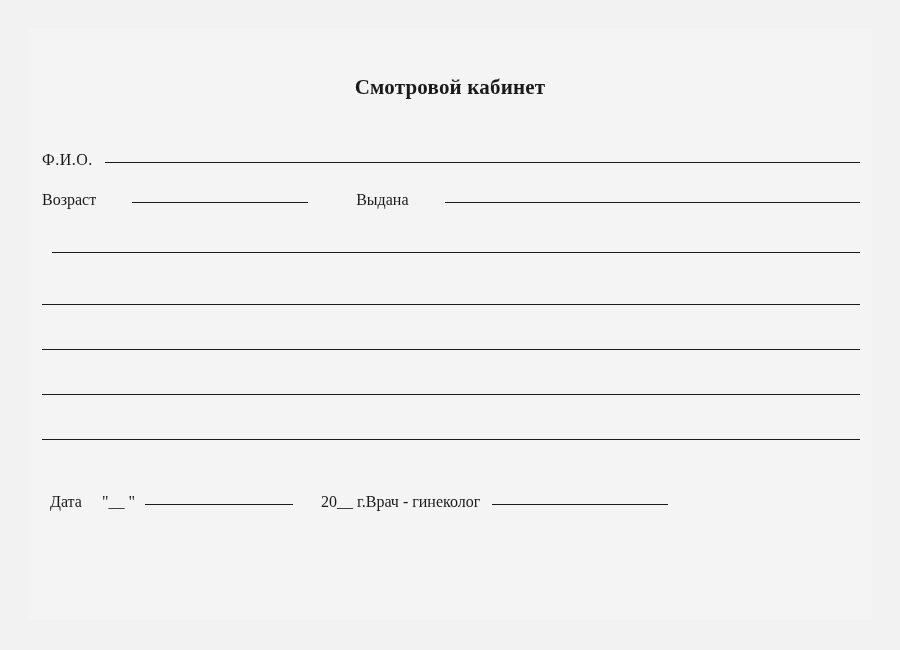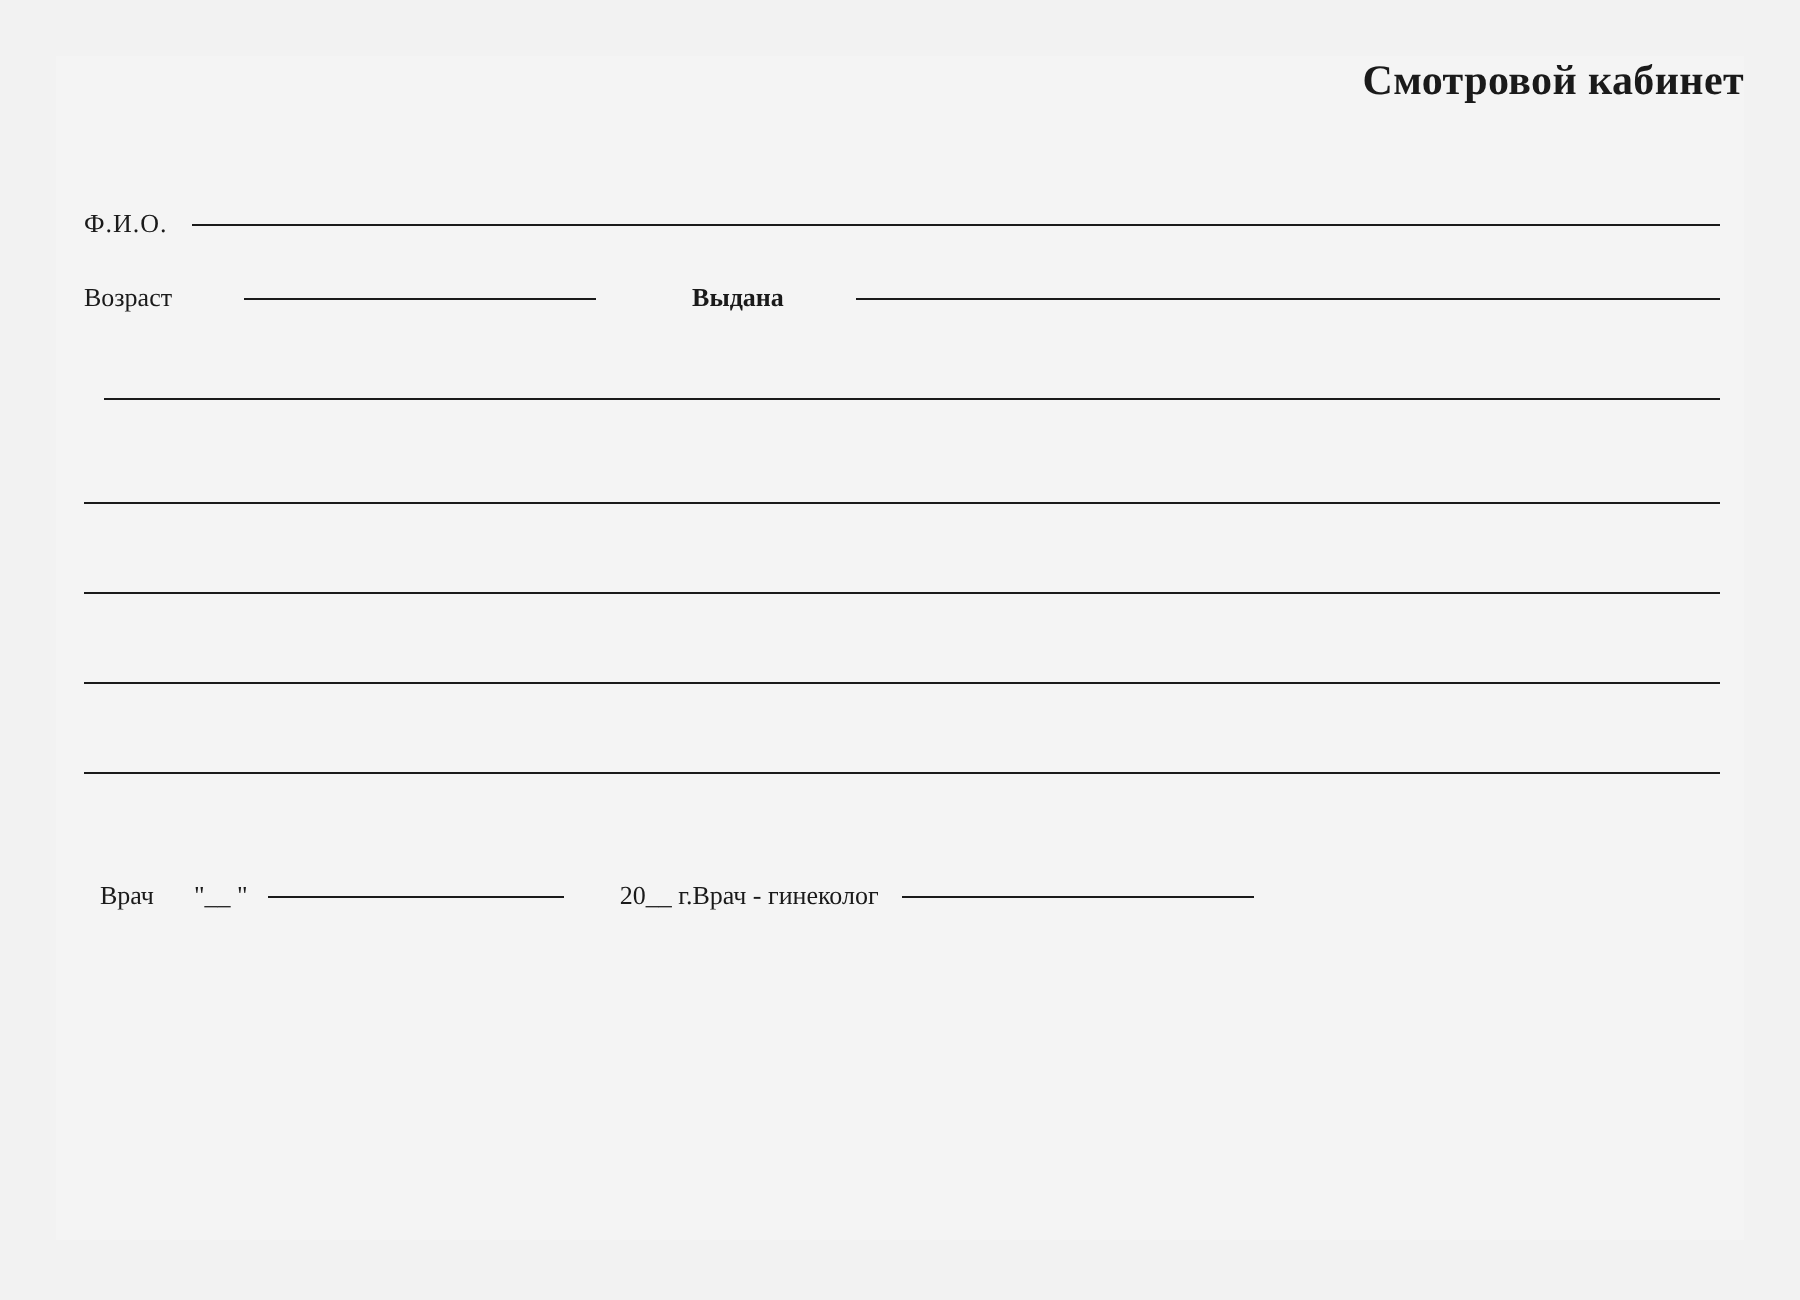--- a/index.html
+++ b/index.html
@@ -18,53 +18,54 @@
     position: absolute;
     left: 28px;
     top: 28px;
     width: 844px;
     height: 592px;
     background: #f4f4f4;
     box-sizing: border-box;
     padding: 0;
   }
   .title {
-    text-align: right;
+    text-align: center;
     font-weight: bold;
     font-size: 21px;
     letter-spacing: 0.2px;
+    margin-top: 47px;
   }
   .form-body {
     padding: 0 12px 0 14px;
   }
   .row {
     display: flex;
     align-items: baseline;
     font-size: 20px;
     white-space: nowrap;
   }
   .label {
-    font-size: 13px;
+    font-size: 16px;
     line-height: 1;
   }
   .rule {
     border-bottom: 1.6px solid #1a1a1a;
     height: 0;
     align-self: flex-end;
     margin-bottom: 5px;
   }
   .grow { flex: 1 1 auto; }
 
   .row-fio { margin-top: 52px; }
   .row-fio .label { letter-spacing: 0.5px; }
   .row-fio .rule { margin-left: 12px; }
 
   .row-age { margin-top: 24px; gap: 24px; }
   .row-age .rule-age { width: 176px; margin-left: 12px; }
-  .row-age .label-vydana { margin-left: 24px; font-weight: bold; }
+  .row-age .label-vydana { margin-left: 24px; }
   .row-age .rule-vydana { margin-left: 12px; }
 
   .row-concl { margin-top: 44px; }
   .row-concl .rule { margin-left: 10px; }
 
   .blank-line {
     border-bottom: 1.6px solid #1a1a1a;
     height: 0;
     margin-top: 44px;
   }
@@ -108,21 +109,21 @@
     <div class="row row-concl">
       <span class="rule grow"></span>
     </div>
 
     <div class="blank-line first"></div>
     <div class="blank-line"></div>
     <div class="blank-line"></div>
     <div class="blank-line"></div>
 
     <div class="row-footer">
-      <span class="label">Врач</span>
+      <span class="label">Дата</span>
       <span class="sp-1"></span>
       <span class="label quote-blank">"__ "</span>
       <span class="rule rule-month"></span>
       <span class="label year">20__ г.</span>
       <span class="label label-doctor">Врач  - гинеколог</span>
       <span class="rule rule-doctor"></span>
     </div>
 
   </div>
 </div>

